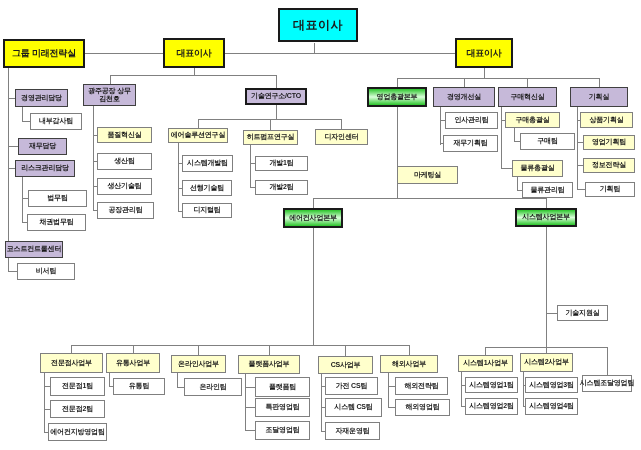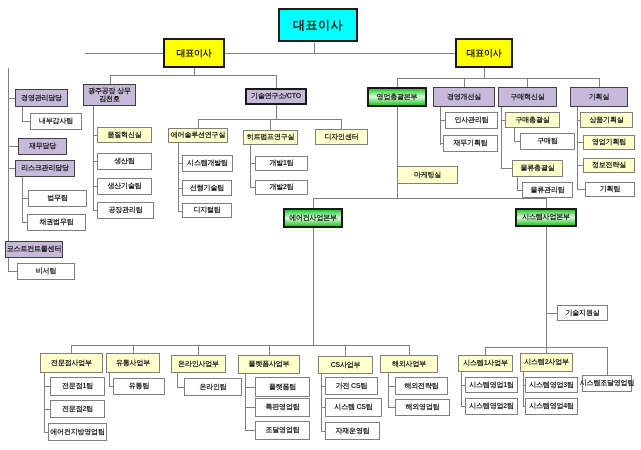--- a/index.html
+++ b/index.html
@@ -119,20 +119,21 @@
     <div class="line" style="left: 485px; top: 347px; width: 1px; height: 8px;"></div>
     <div class="line" style="left: 546px; top: 347px; width: 1px; height: 6px;"></div>
     <div class="line" style="left: 607px; top: 347px; width: 1px; height: 28px;"></div>
     <div class="line" style="left: 461px; top: 372px; width: 1px; height: 35px;"></div>
     <div class="line" style="left: 461px; top: 385px; width: 4px; height: 1px;"></div>
     <div class="line" style="left: 461px; top: 406px; width: 4px; height: 1px;"></div>
     <div class="line" style="left: 523px; top: 372px; width: 1px; height: 35px;"></div>
     <div class="line" style="left: 523px; top: 385px; width: 2px; height: 1px;"></div>
     <div class="line" style="left: 523px; top: 406px; width: 2px; height: 1px;"></div>
     <div class="box cyan lg" style="left: 278px; top: 8px; width: 80px; height: 34px;">대표이사</div>
+    <div class="box yellow md" style="left: 3px; top: 39px; width: 82px; height: 29px;">그룹 미래전략실</div>
     <div class="box yellow md" style="left: 163px; top: 38px; width: 62px; height: 30px;">대표이사</div>
     <div class="box yellow md" style="left: 455px; top: 38px; width: 58px; height: 30px;">대표이사</div>
     <div class="box lavender" style="left: 15px; top: 89px; width: 53px; height: 18px;">경영관리담당</div>
     <div class="box white" style="left: 30px; top: 113px; width: 52px; height: 17px;">내부감사팀</div>
     <div class="box lavender" style="left: 18px; top: 138px; width: 49px; height: 17px;">재무담당</div>
     <div class="box lavender" style="left: 15px; top: 160px; width: 60px; height: 17px;">리스크관리담당</div>
     <div class="box white" style="left: 28px; top: 190px; width: 59px; height: 17px;">법무팀</div>
     <div class="box white" style="left: 27px; top: 214px; width: 59px; height: 17px;">채권법무팀</div>
     <div class="box lavender" style="left: 5px; top: 241px; width: 58px; height: 17px;">코스트컨트롤센터</div>
     <div class="box white" style="left: 17px; top: 263px; width: 58px; height: 17px;">비서팀</div>

